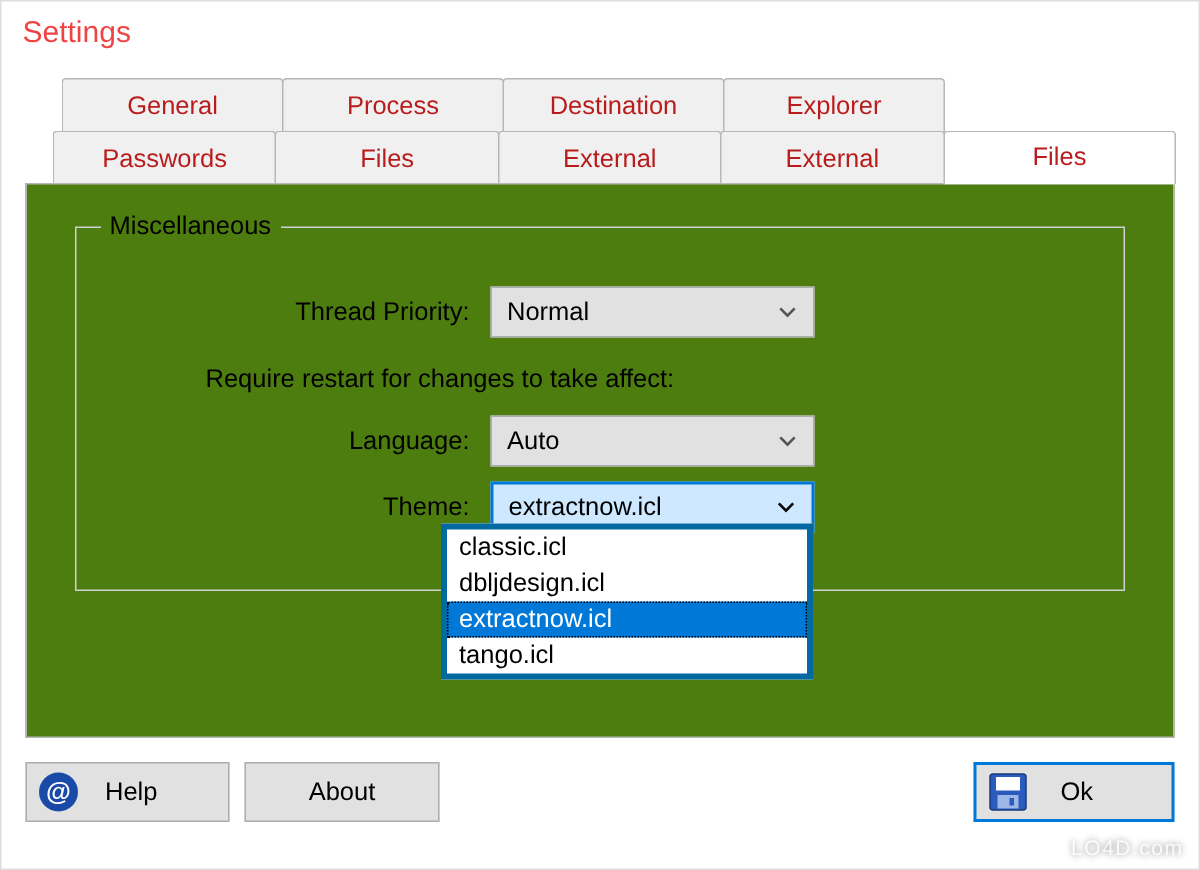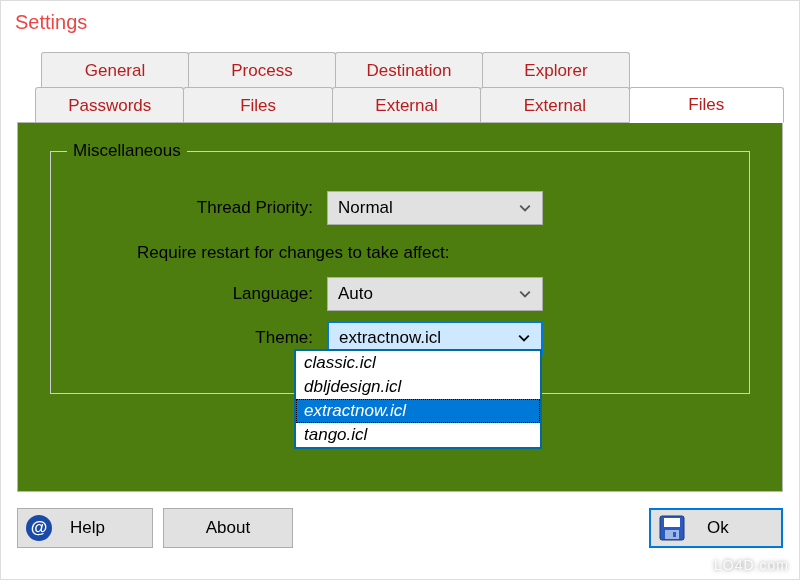--- a/index.html
+++ b/index.html
@@ -108,23 +108,22 @@
   .note-row {
     margin: 18px 0 14px 70px;
     font-size: 17px;
   }
   .dropdown-list {
     position: absolute;
     left: 293px;
     top: 348px;
     width: 248px;
     background: #ffffff;
-    border: 2px solid #0369a1;
+    border: 4px solid #0369a1;
     z-index: 50;
-    font-style: italic;
   }
   .dropdown-item {
     padding: 2px 8px;
     font-size: 17px;
     cursor: default;
   }
   .dropdown-item.selected {
     background: #0078d7;
     color: #ffffff;
     outline: 1px dotted #000;

